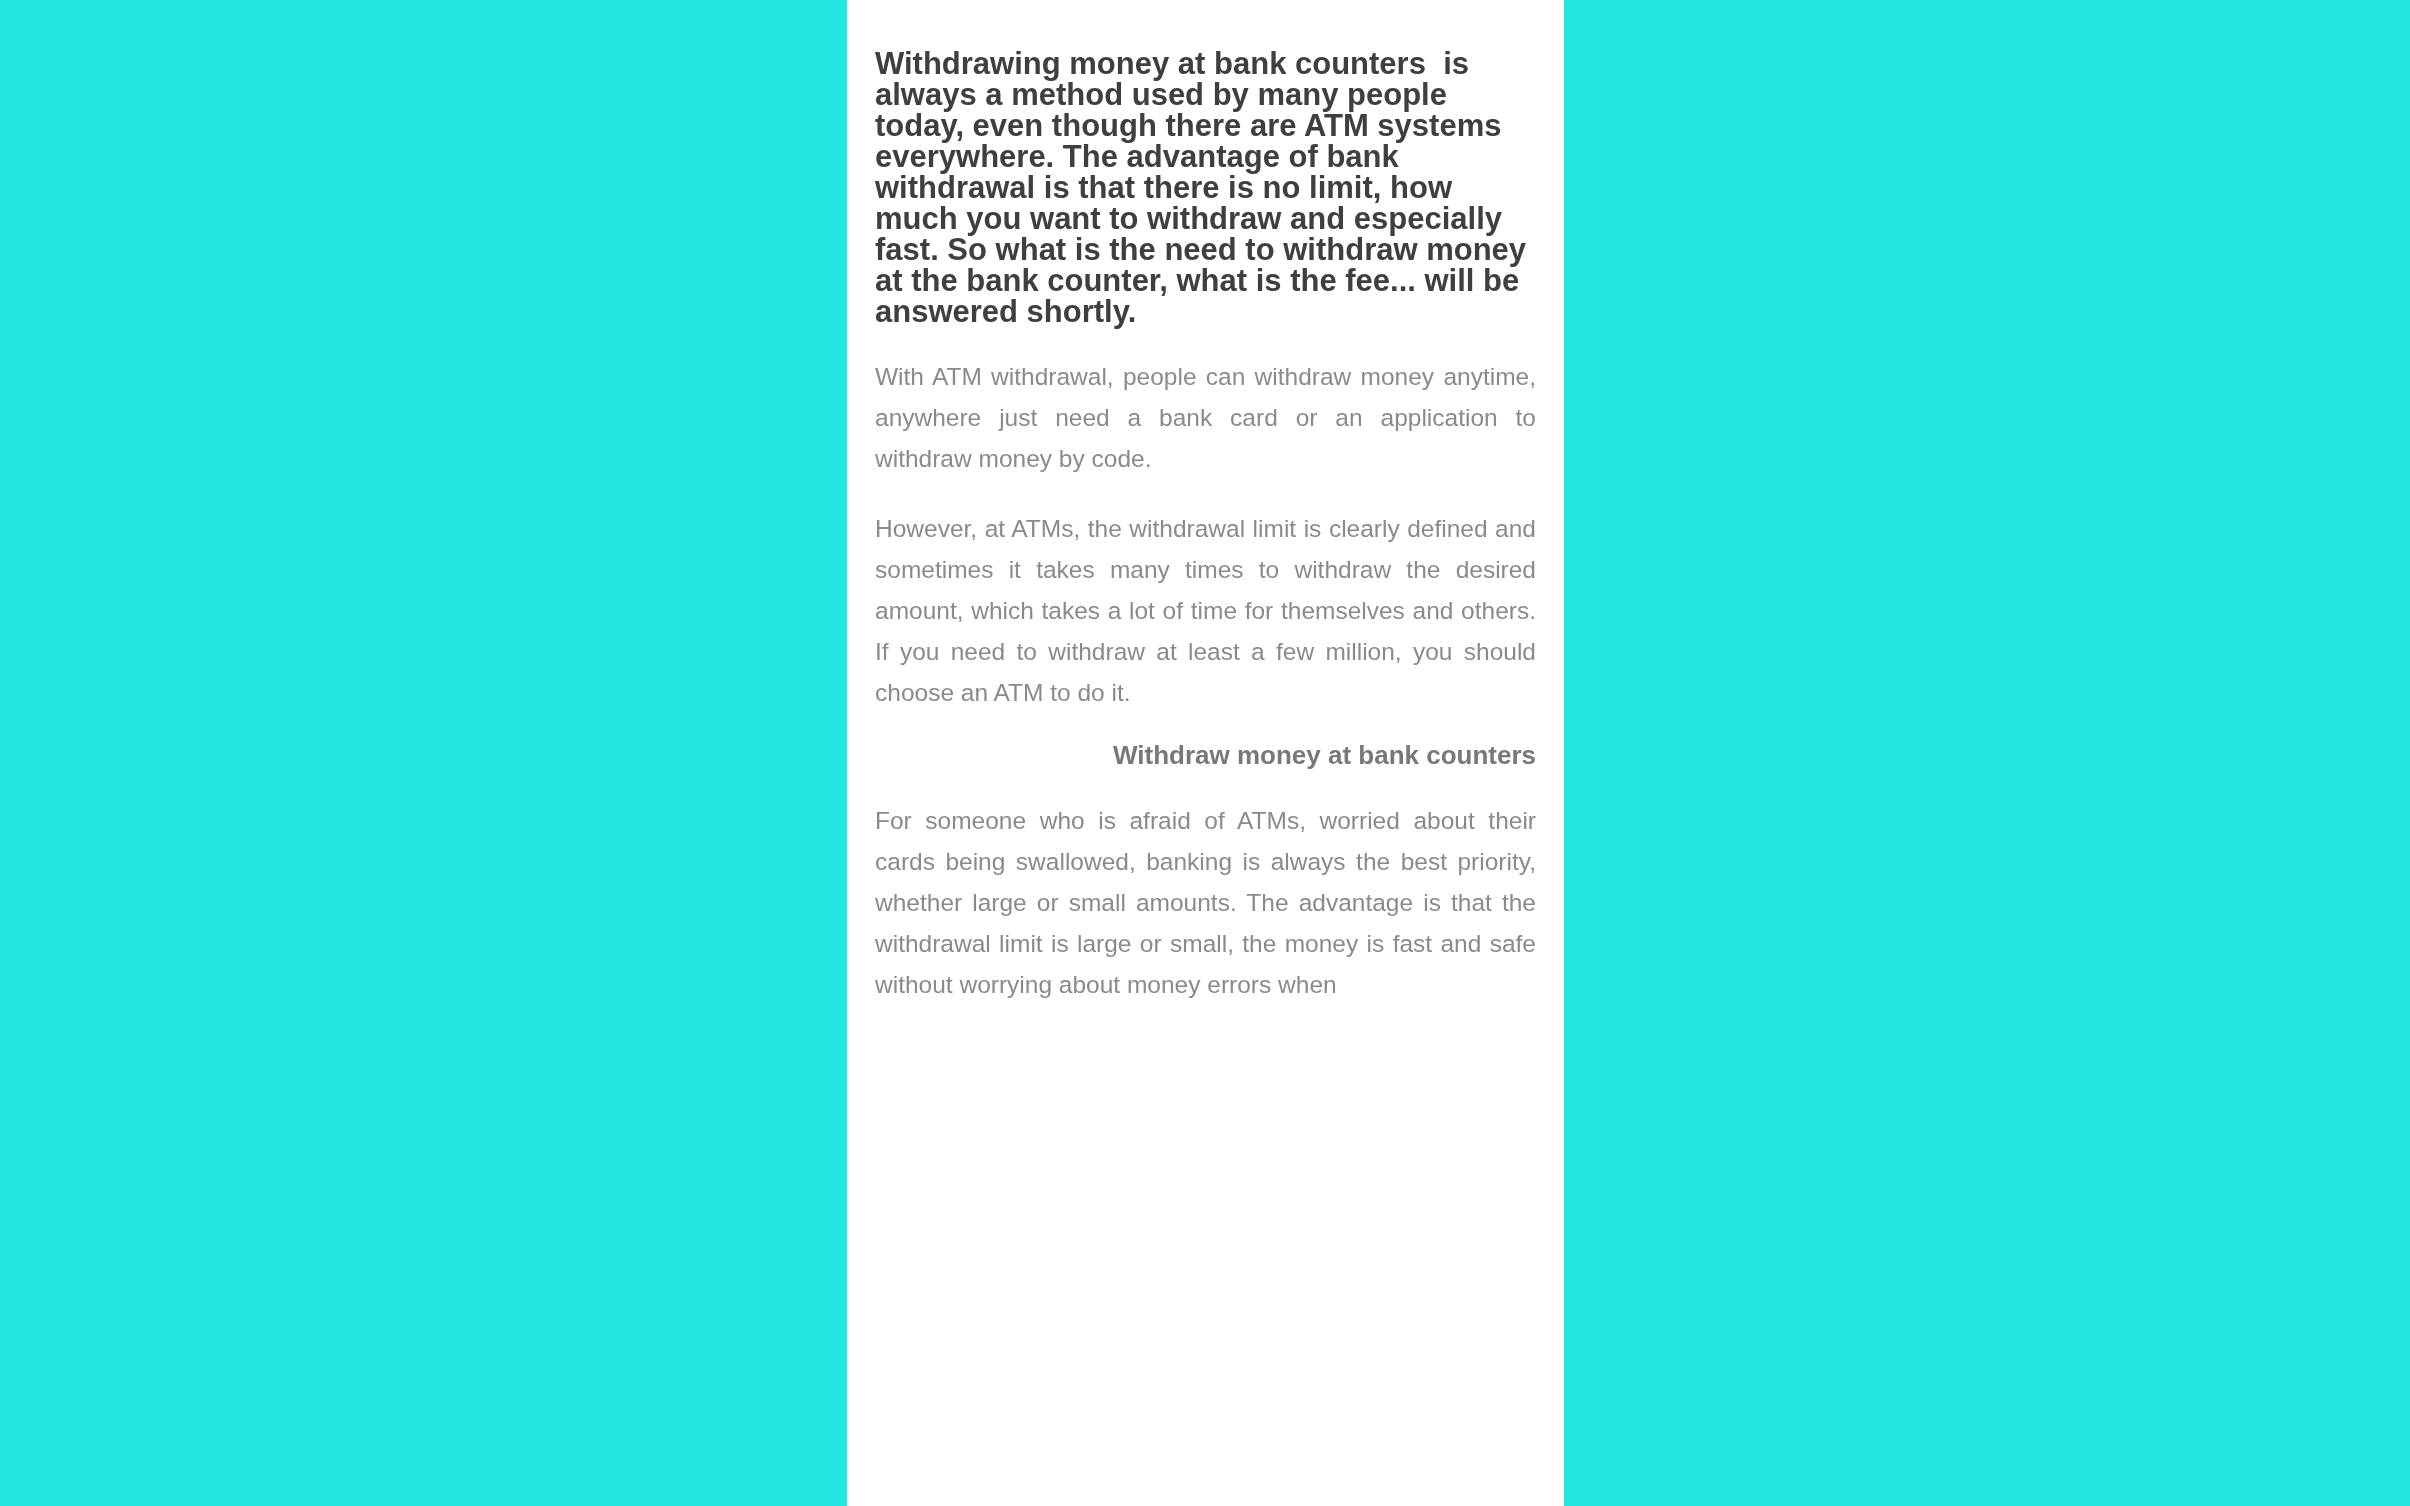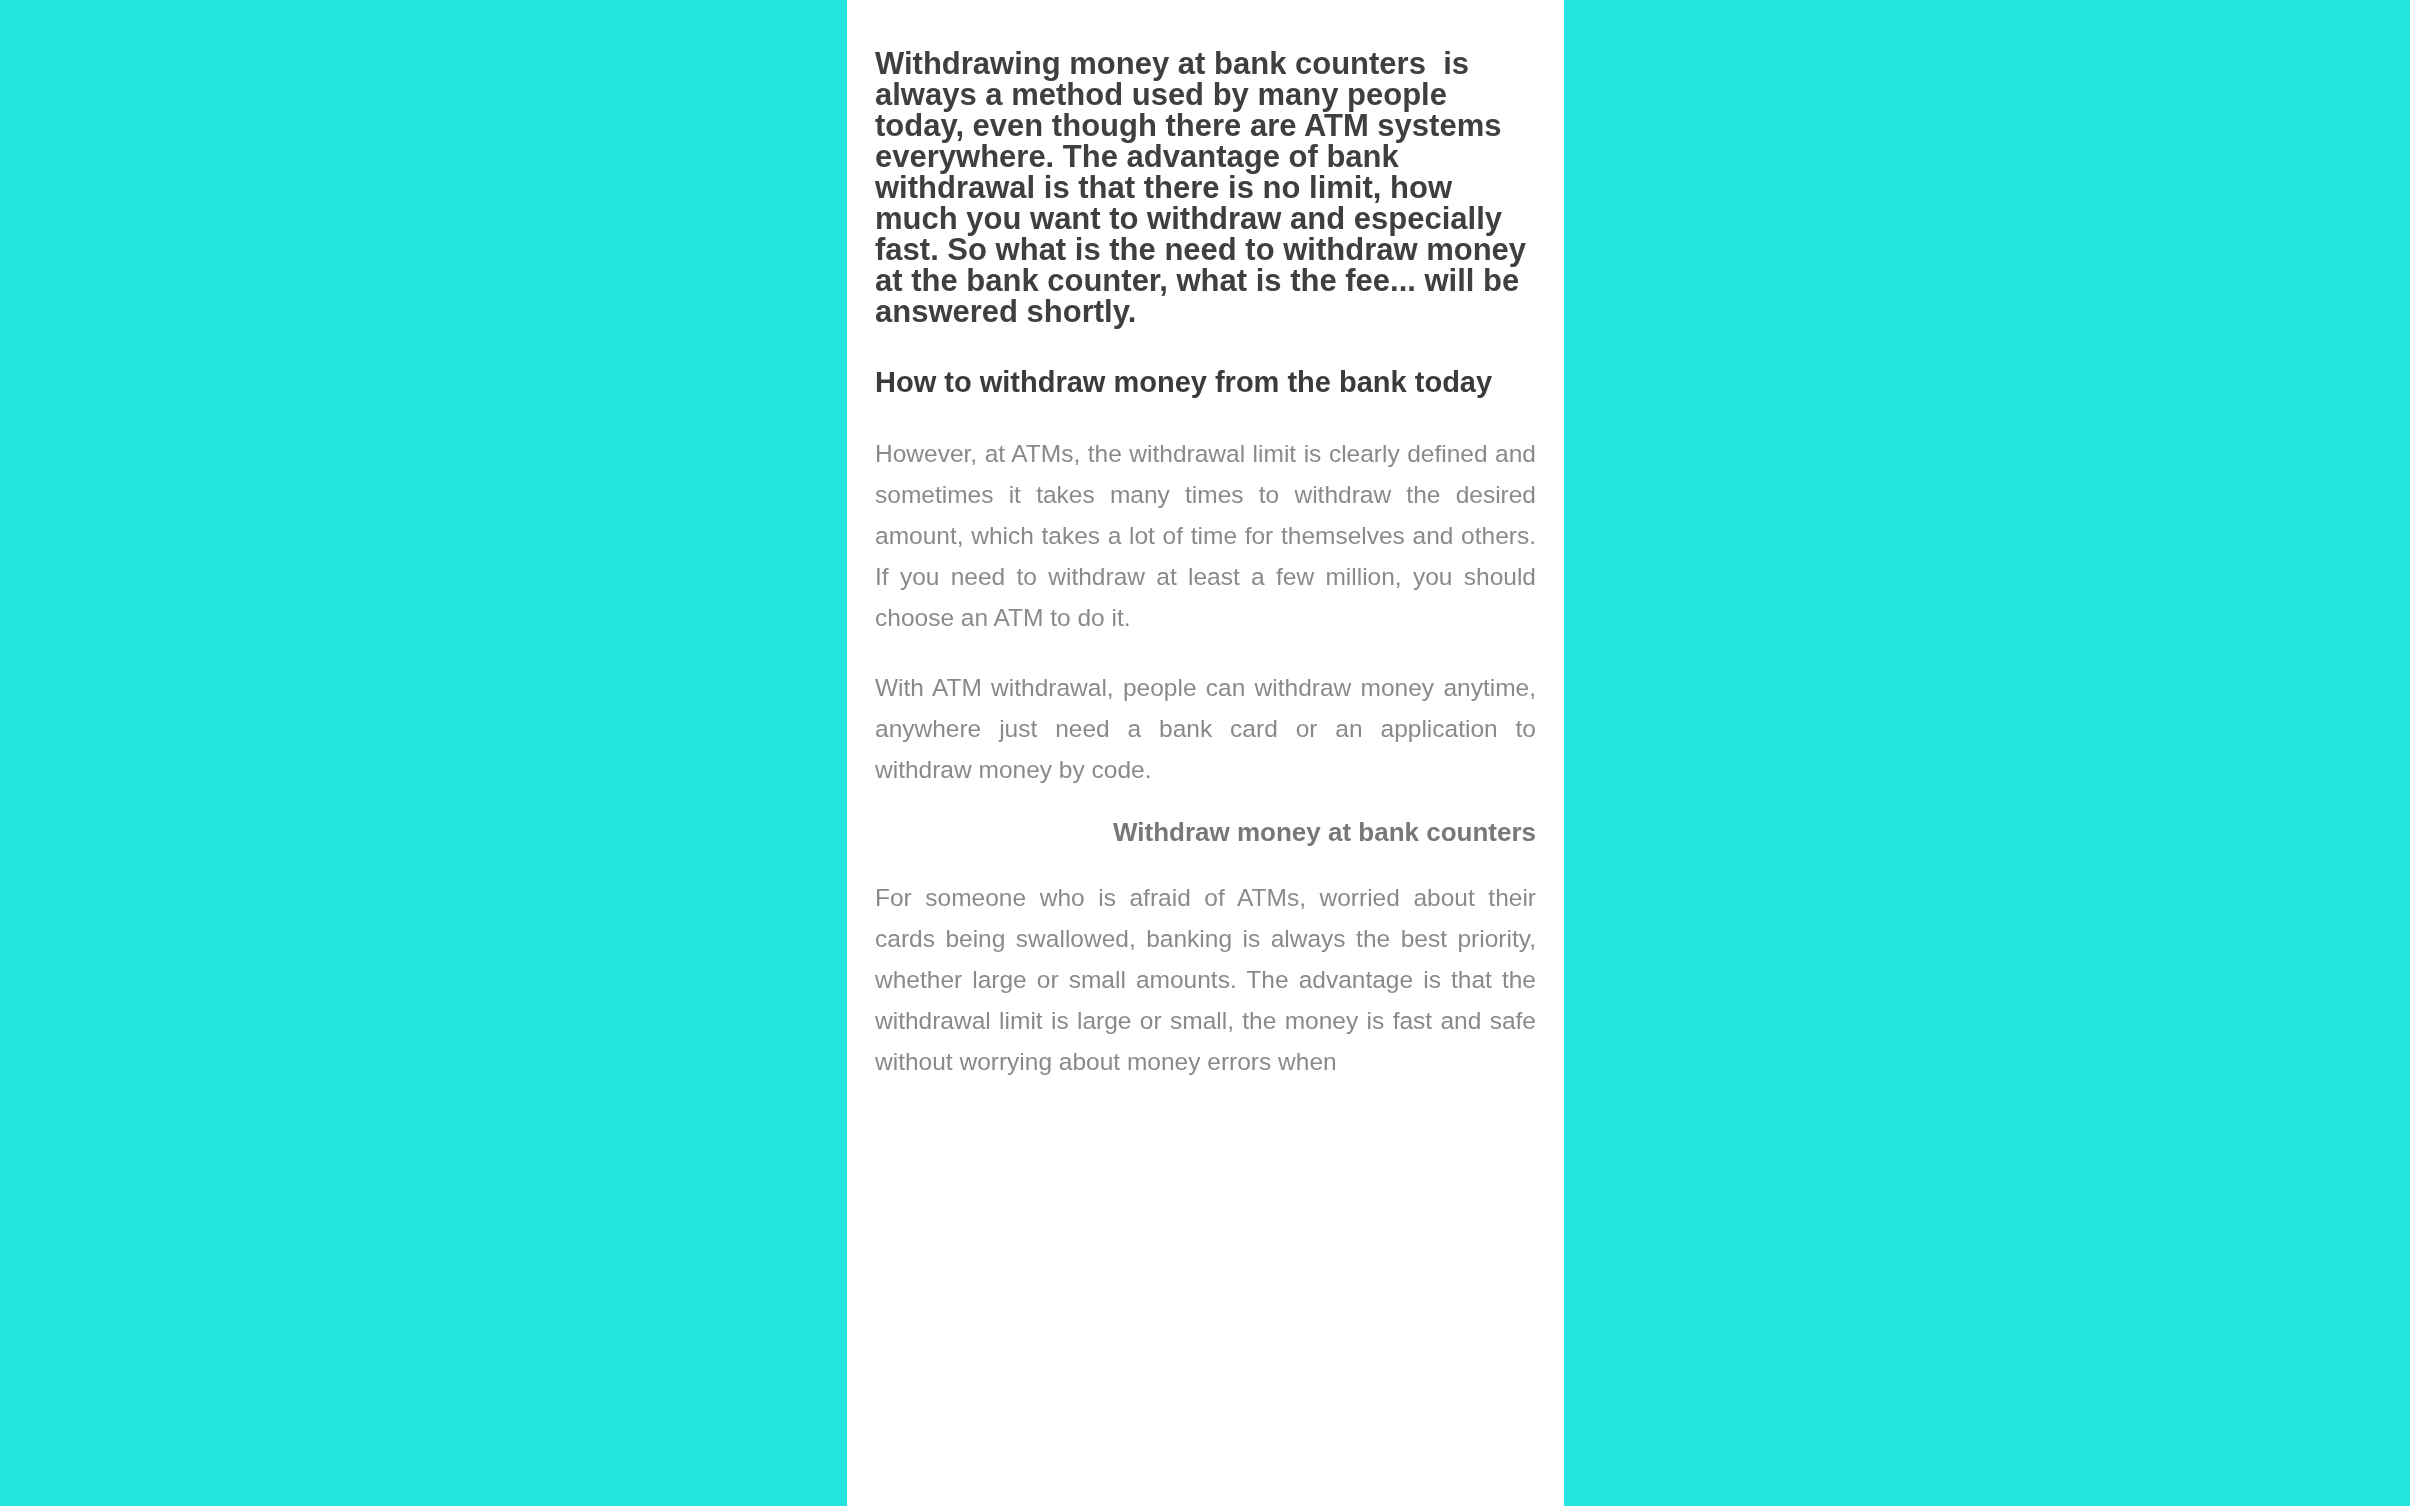--- a/index.html
+++ b/index.html
@@ -71,23 +71,22 @@
 
 <div class="phone">
 
 
   <div class="article">
 
 
 
     <p class="intro">Withdrawing money at bank counters  is always a method used by many people today, even though there are ATM systems everywhere. The advantage of bank withdrawal is that there is no limit, how much you want to withdraw and especially fast. So what is the need to withdraw money at the bank counter, what is the fee... will be  answered shortly.</p>
 
-    <h2 class="section-heading">How to withdraw money from the bank today</h2>
 
+    <p class="body">With ATM withdrawal, people can withdraw money anytime, anywhere just need a bank card or an application to withdraw money by code.</p>
     <p class="body">However, at ATMs, the withdrawal limit is clearly defined and sometimes it takes many times to withdraw the desired amount, which takes a lot of time for themselves and others. If you need to withdraw at least a few million, you should choose an ATM to do it.</p>
-    <p class="body">With ATM withdrawal, people can withdraw money anytime, anywhere just need a bank card or an application to withdraw money by code.</p>
 
     <h3 class="sub-heading muted">Withdraw money at bank counters</h3>
     <p class="body">For someone who is afraid of ATMs, worried about their cards being swallowed, banking is always the best priority, whether large or small amounts. The advantage is that the withdrawal limit is large or small, the money is fast and safe without worrying about money errors when</p>
 
   </div>
 </div>
 
 
 </body></html>

